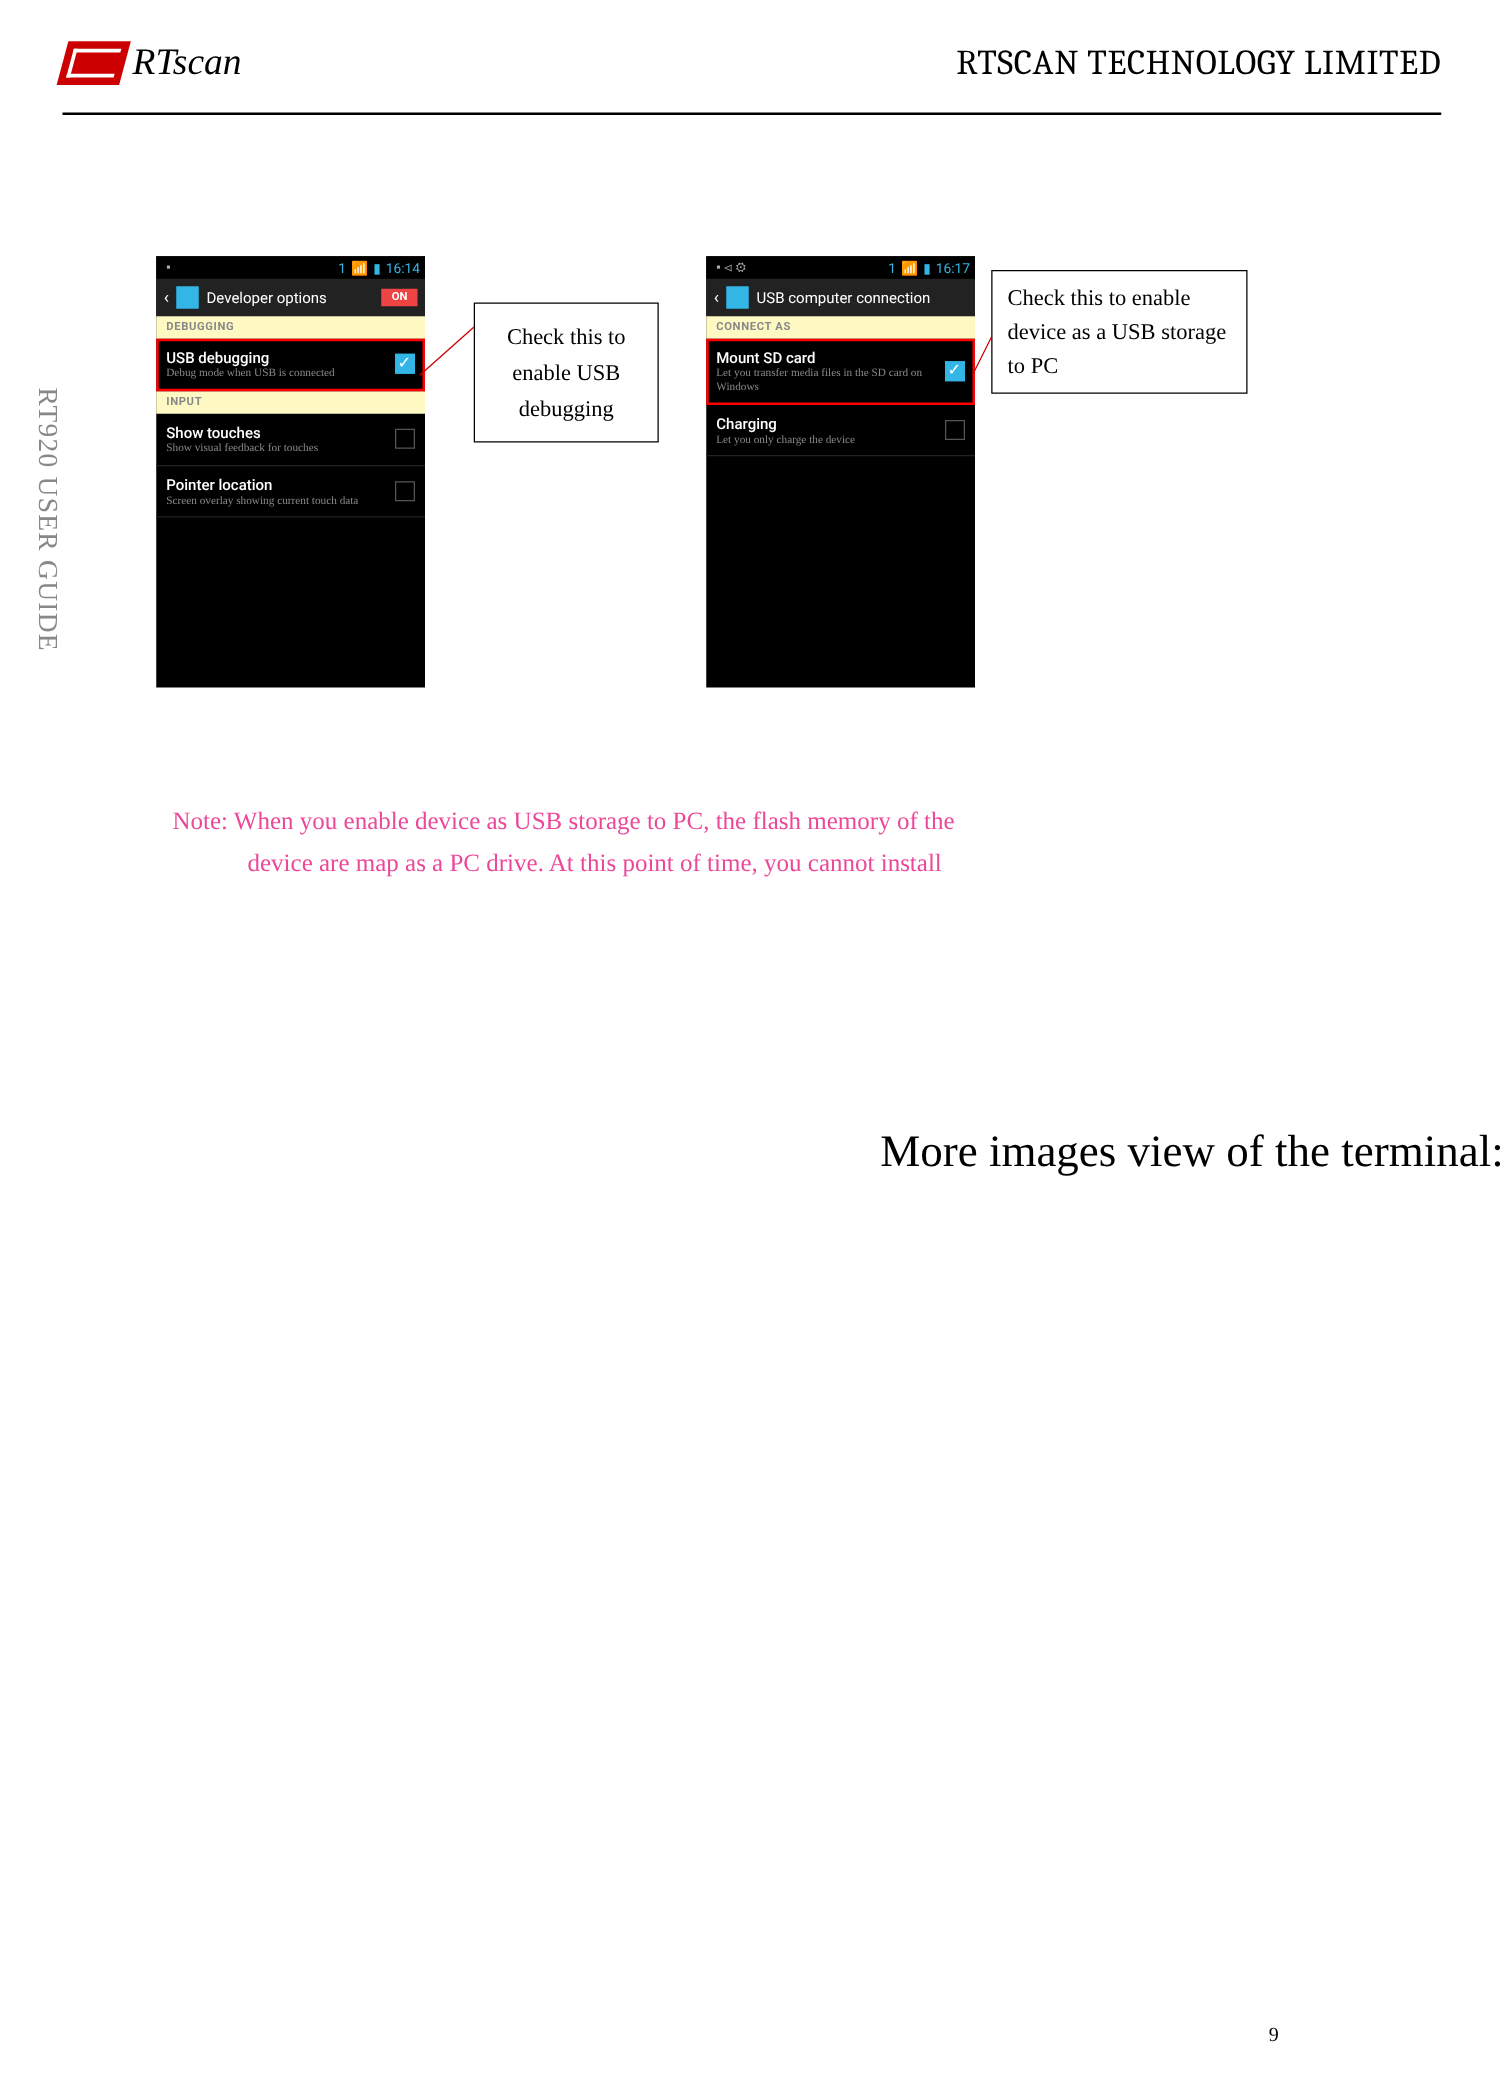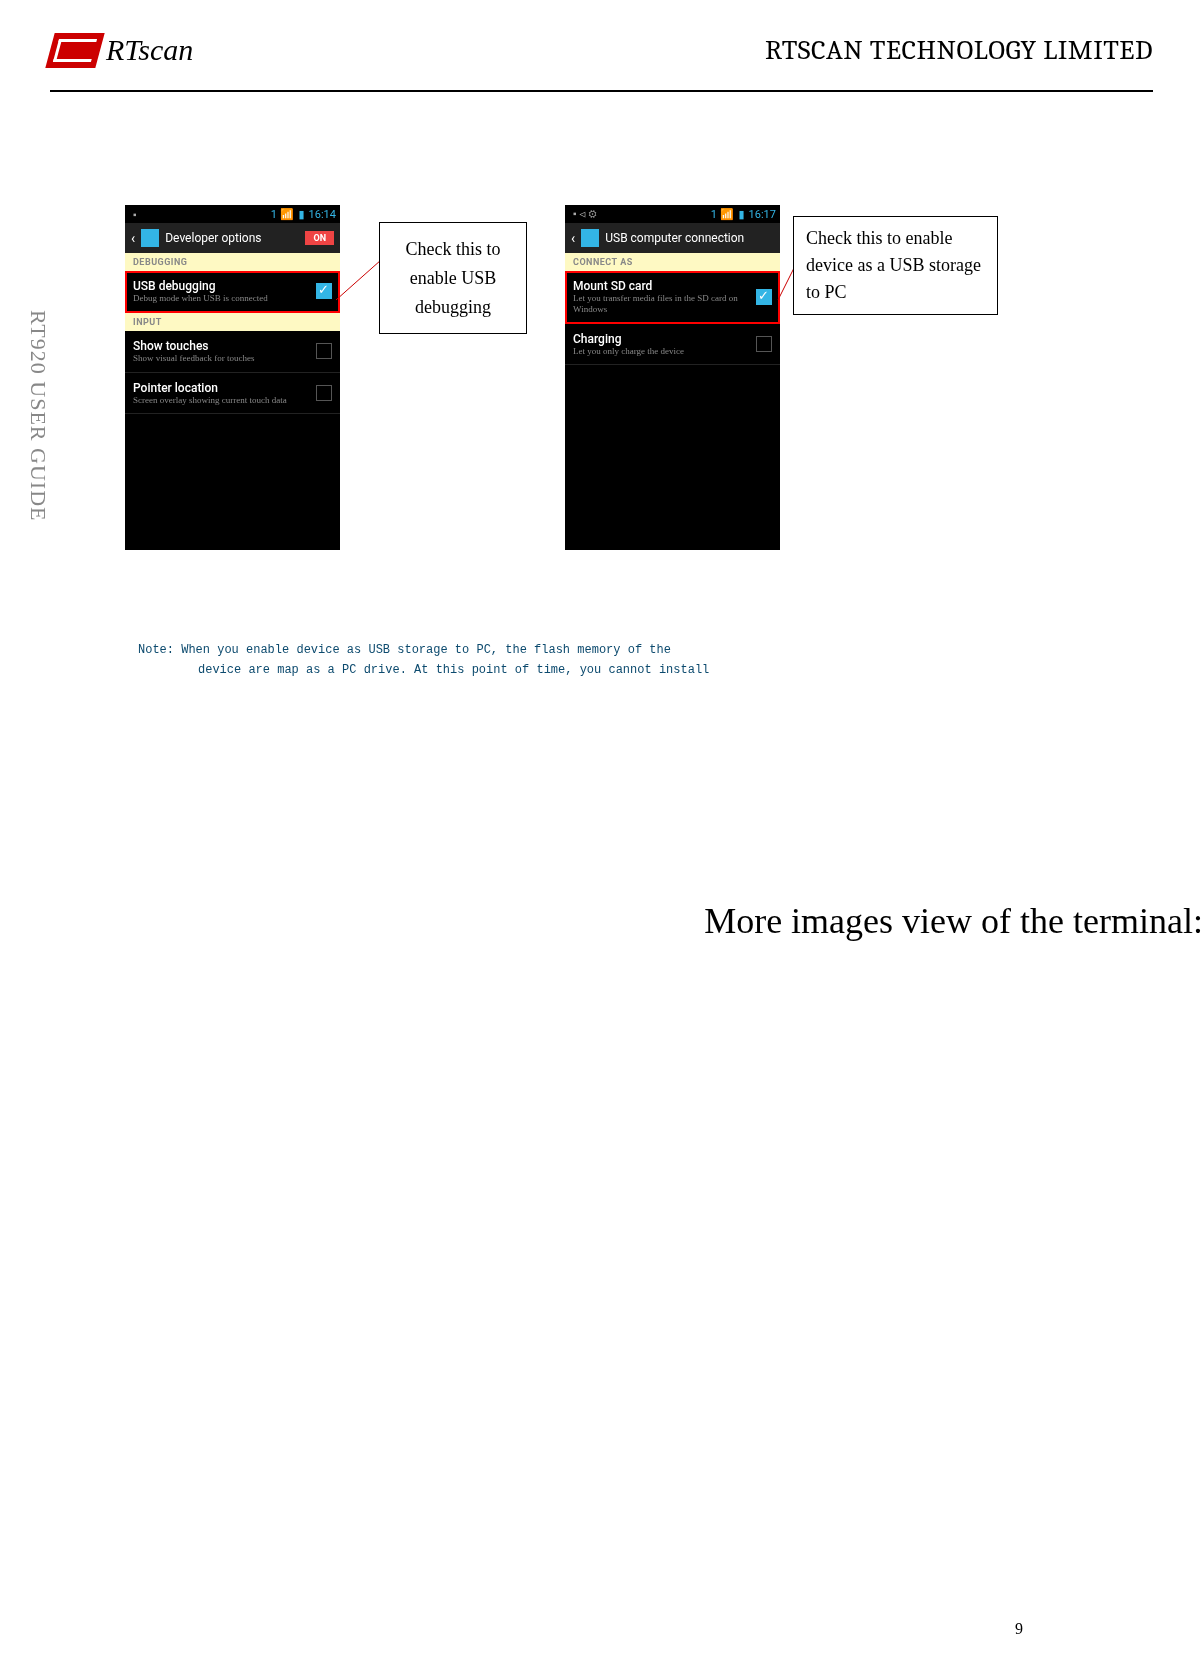--- a/index.html
+++ b/index.html
@@ -169,31 +169,31 @@
       position: absolute;
       border: 1px solid #000;
       background: #fff;
       padding: 12px 16px;
       font-family: "Times New Roman", serif;
       font-size: 18px;
       color: #000;
       text-align: center;
       line-height: 1.6;
     }
-    .callout1 { top: 222px; left: 379px; width: 148px; }
+    .callout1 { top: 242px; left: 379px; width: 148px; }
     .callout2 { top: 216px; left: 793px; width: 205px; text-align: left; line-height: 1.5; padding: 8px 12px; }
     
     .body-text {
       position: absolute;
       top: 640px;
       left: 138px;
       right: 120px;
-      font-family: Liberation Mono, monospace;
-      font-size: 12px;
-      color: #0c4a6e;
+      font-family: Liberation Serif, serif;
+      font-size: 20px;
+      color: #ec4899;
       line-height: 1.7;
     }
     .body-text .indent {
       padding-left: 60px;
     }
     .section-title {
       position: absolute;
       top: 900px;
       left: 0;
       right: 0;

